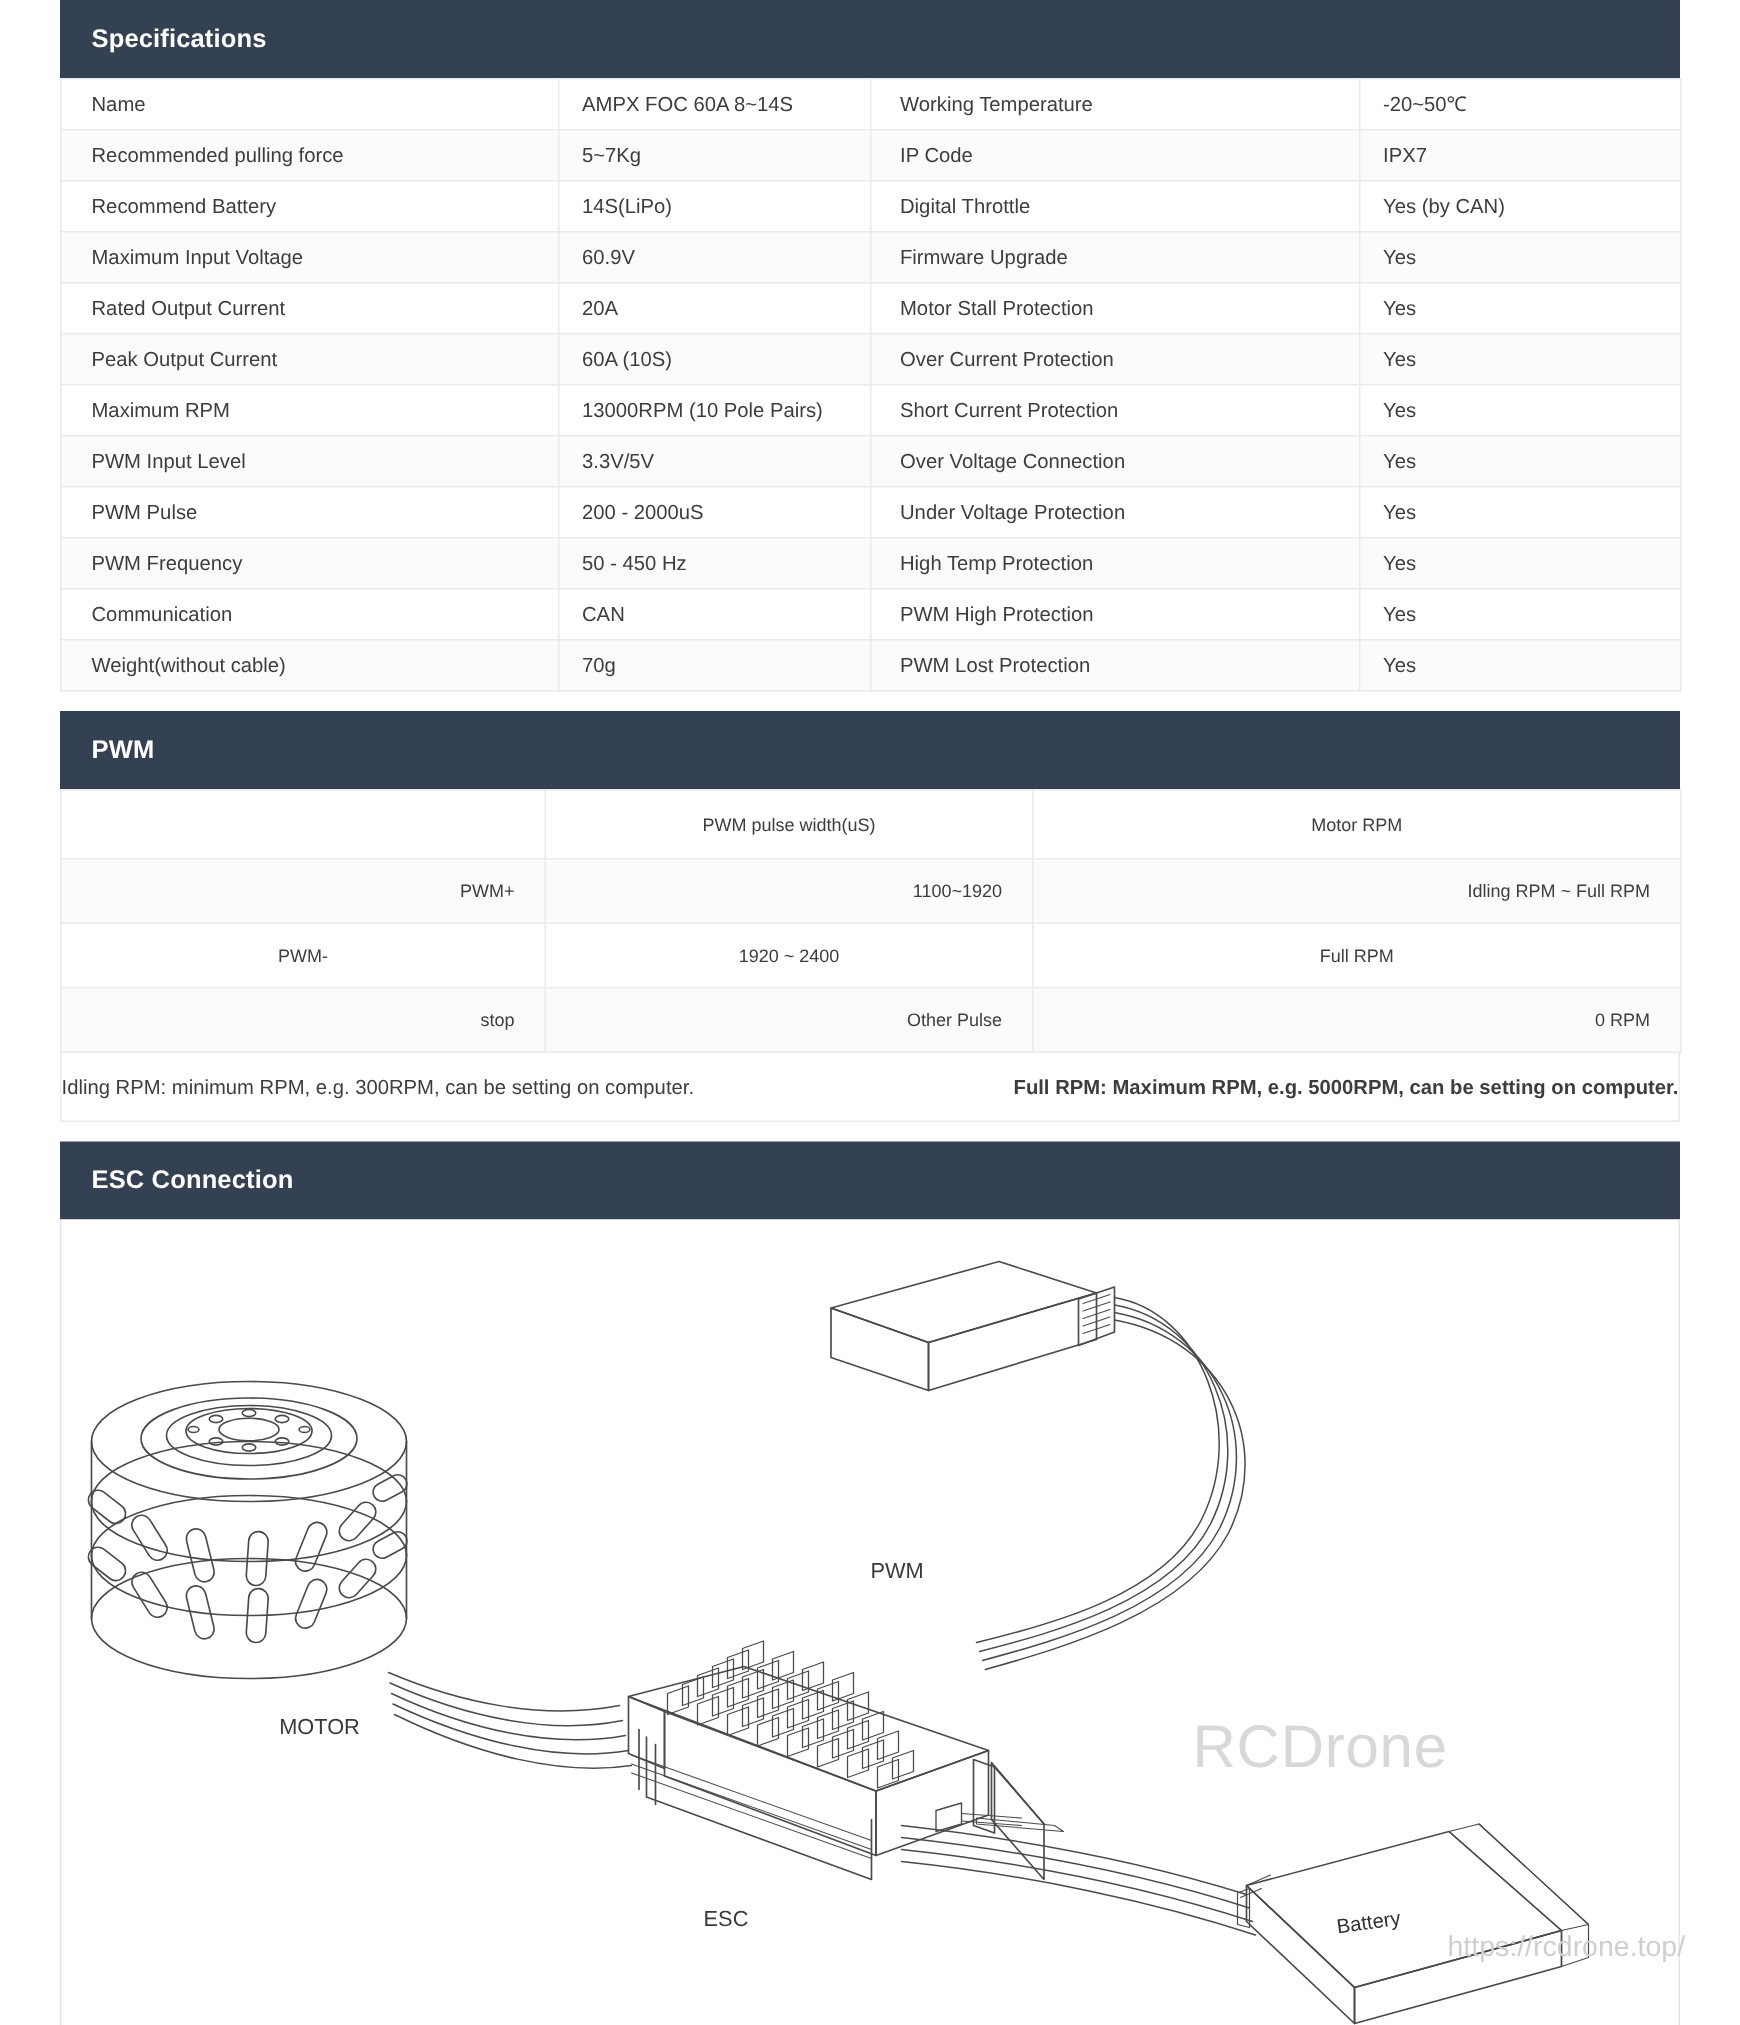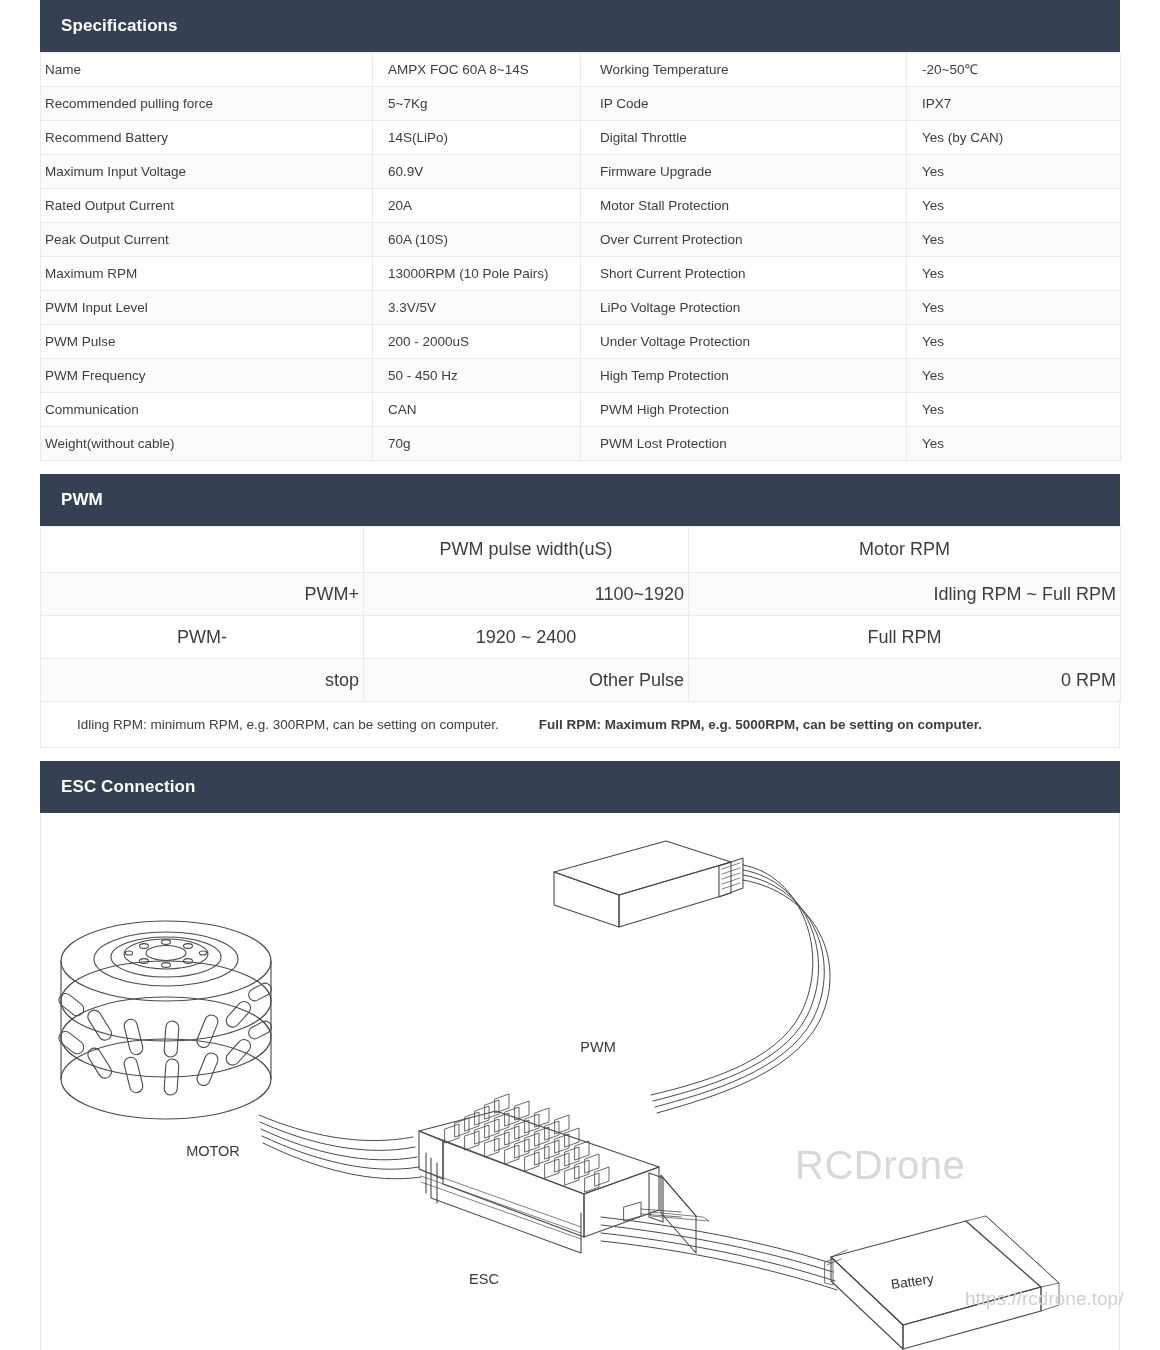--- a/index.html
+++ b/index.html
@@ -39,21 +39,21 @@
 
   
   table.grid {
     width: 100%;
     border-collapse: collapse;
     table-layout: fixed;
     font-size: 13.5px;
   }
   table.grid td, table.grid th {
     border: 1px solid #e8eaed;
-    padding: 0 4px;
+    padding: 0 20px;
     vertical-align: middle;
     font-weight: 400;
     color: #3d3d3d;
   }
 
   
   .spec-table td {
     height: 33px;
     line-height: 33px;
     padding: 0 0 0 22px;
@@ -67,21 +67,21 @@
   .spec-table .c2 { width: 208px; margin-top: 40px; }
   .spec-table .c3 { width: 326px; }
   .spec-table .c4 { width: 214px; }
   .spec-table .c2, .spec-table .c4 { padding-left: 15px; }
   .spec-table .c3 { padding-left: 19px; }
 
   
   .pwm-table td, .pwm-table th {
     text-align: center;
     height: 42px;
-    font-size: 18px;
+    font-size: 12px;
     padding: 0 8px;
   }
   .pwm-table th {
     font-weight: bold;
     color: #2f2f2f;
     background: #ffffff;
     height: 45px;
   }
   .pwm-table .k1 { width: 323px; }
   .pwm-table .k2 { width: 325px; }
@@ -91,22 +91,22 @@
 
   .pwm-note {
     border: 1px solid #e8eaed;
     border-top: none;
     height: 46px;
     display: flex;
     align-items: center;
     font-size: 13.5px;
     color: #3d3d3d;
     background: #ffffff;
-    padding-left: 36px;
     box-sizing: border-box;
+    justify-content: space-between;
   }
   .pwm-note .note-b { margin-left: 40px; font-weight: bold; }
 
   
   .gap { height: 13px; }
 
   
   .esc-panel {
     border: 1px solid #e3e5e8;
     border-top: none;
@@ -190,21 +190,21 @@
         </tr>
         <tr>
           <td class="c1">Maximum RPM</td>
           <td class="c2">13000RPM (10 Pole Pairs)</td>
           <td class="c3">Short Current Protection</td>
           <td class="c4">Yes</td>
         </tr>
         <tr>
           <td class="c1">PWM Input Level</td>
           <td class="c2">3.3V/5V</td>
-          <td class="c3">LiPo Voltage Protection</td>
+          <td class="c3">Over Voltage Connection</td>
           <td class="c4">Yes</td>
         </tr>
         <tr>
           <td class="c1">PWM Pulse</td>
           <td class="c2">200 - 2000uS</td>
           <td class="c3">Under Voltage Protection</td>
           <td class="c4">Yes</td>
         </tr>
         <tr>
           <td class="c1">PWM Frequency</td>

